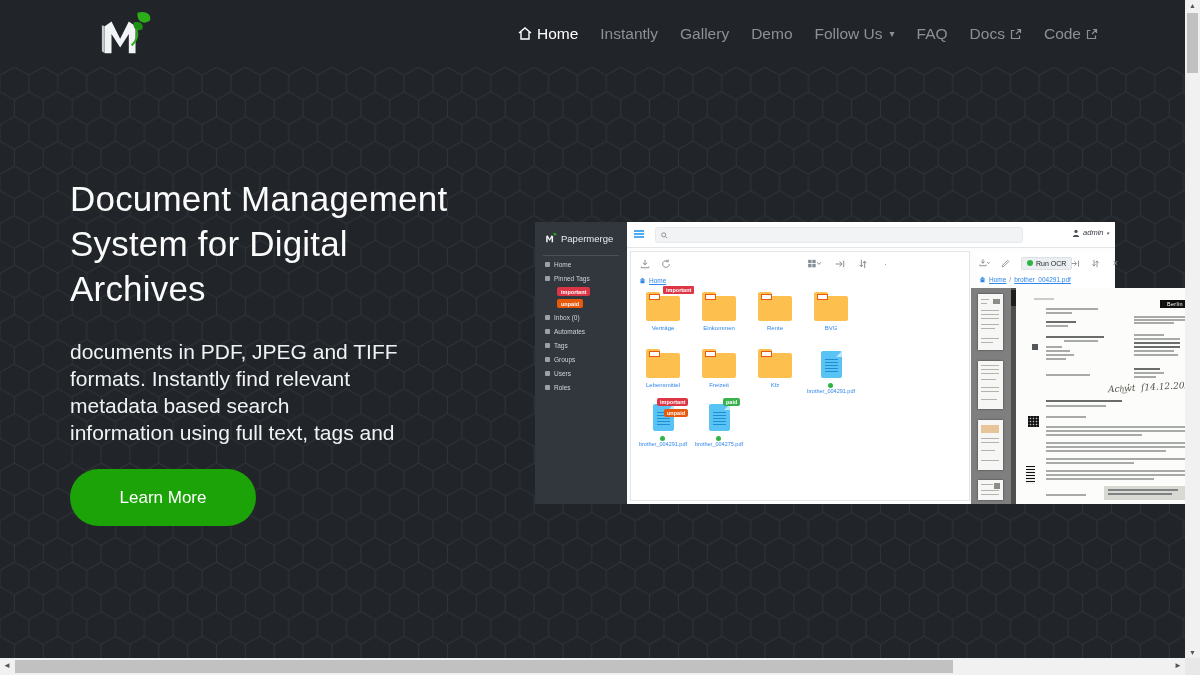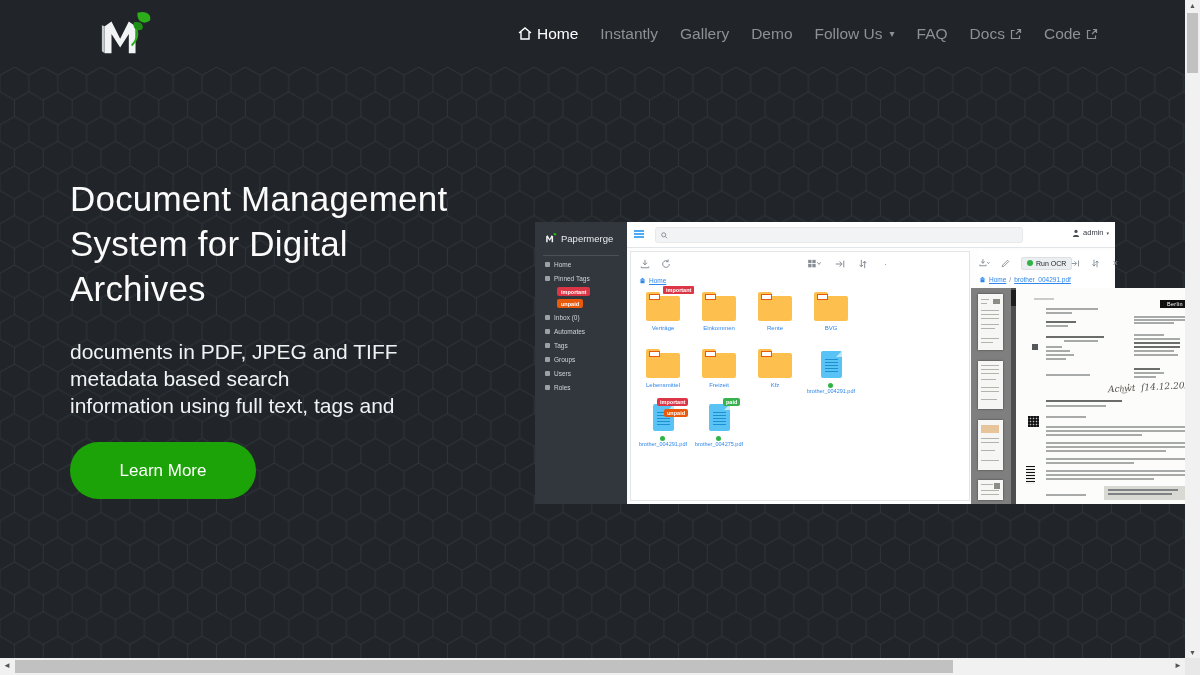--- a/index.html
+++ b/index.html
@@ -35,21 +35,21 @@
   .sicon { width:5px; height:5px; background:#9aa1a8; border-radius:1px; flex:0 0 auto; }
   .sb-tag { position:absolute; left:22px; color:#fff; font-size:5.5px; font-weight:bold; padding:1.5px 4px; border-radius:2px; cursor:pointer; }
 
   .app .main { position:absolute; left:92px; top:0; width:488px; height:282px; background:#fdfdfd; }
   .topbar { position:absolute; left:0; top:0; width:488px; height:26px; background:#ffffff; border-bottom:1px solid #e3e6e9; }
   .burger { position:absolute; left:7px; top:8px; width:10px; height:9px; cursor:pointer; }
   .burger i { display:block; height:1.5px; background:#4dabf7; margin-bottom:1.5px; }
   .search { position:absolute; left:28px; top:5px; width:368px; height:16px; background:#f1f3f5; border:1px solid #e6e8ea;
             border-radius:3px; display:flex; align-items:center; padding:0 5px; gap:4px; }
   .search input { border:none; background:transparent; outline:none; width:100%; font-size:7px; }
-  .userbox { position:absolute; right:6px; top:6px; display:flex; align-items:center; gap:3px; color:#343a40; font-size:7.5px; cursor:pointer; }
+  .userbox { position:absolute; right:6px; top:6px; display:flex; align-items:center; gap:3px; color:#343a40; font-size:7.5px; cursor:pointer;font-style:italic; }
 
   .panel { position:absolute; background:#ffffff; border:1px solid #e3e6e9; } 
 
   
   .ptool { position:absolute; top:4px; height:16px; display:flex; align-items:center; gap:10px; color:#868e96; }
   .ticon { width:11px; height:11px; display:inline-flex; align-items:center; justify-content:center; cursor:pointer; }
   .ticon svg { display:block; }
   .bc { position:absolute; display:flex; align-items:center; gap:3px; font-size:6.5px; color:#2f86eb; cursor:pointer; white-space:nowrap; }
   .bc .sep { color:#868e96; }
 
@@ -153,20 +153,21 @@
 </svg>
 
 <section class="hero-content">
   <h1 class="hero-heading">
     <span style="display:block">Document Management</span>
     <span style="display:block">System for Digital</span>
     <span style="display:block">Archives</span>
   </h1>
   <p class="hero-par">
     <span style="display:block">documents in PDF, JPEG and TIFF</span>
+    <span style="display:block">formats. Instantly find relevant</span>
     <span style="display:block">metadata based search</span>
     <span style="display:block">information using full text, tags and</span>
   </p>
   <button class="cta">Learn More</button>
 </section>
 
 <div class="app">
 
   <div class="sidebar">
     <div class="sb-logo">

